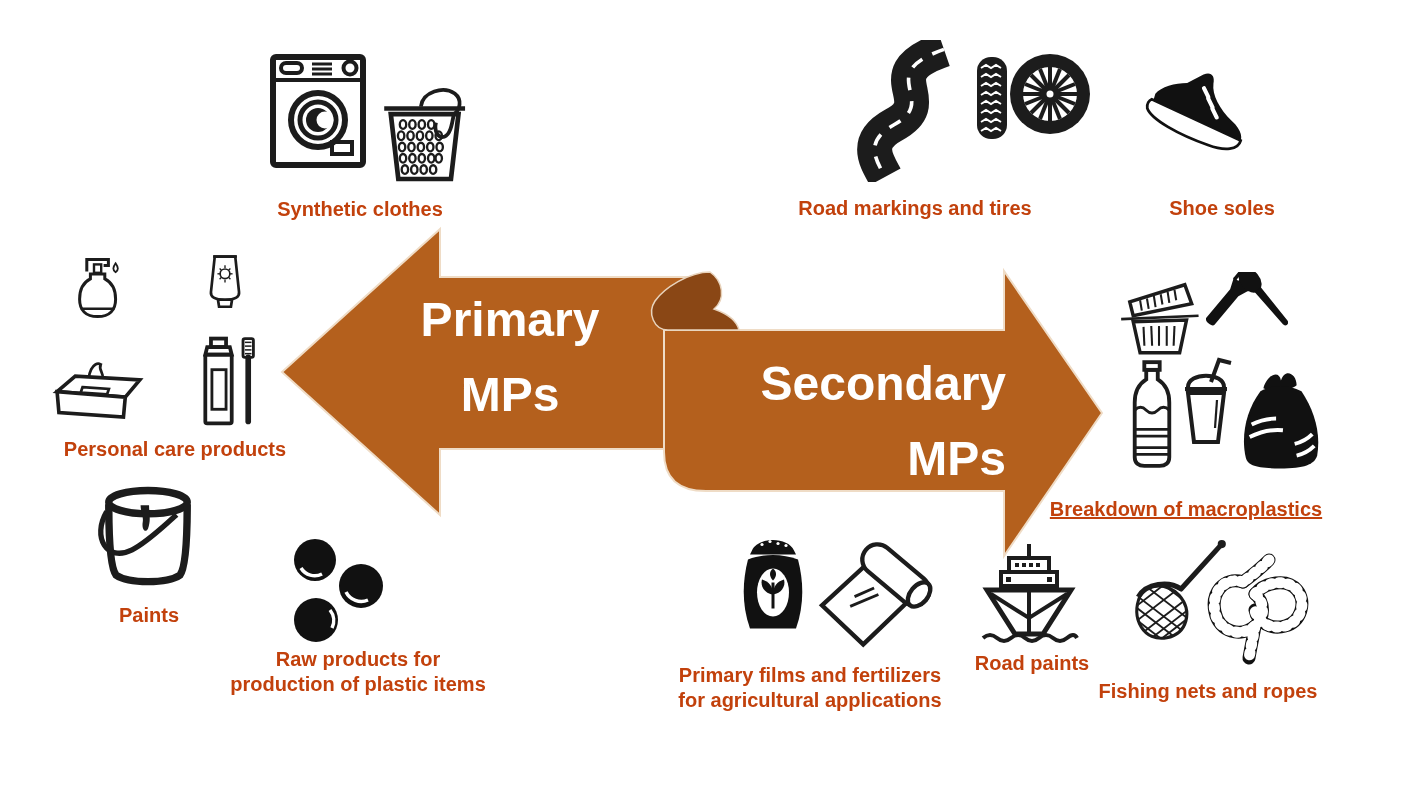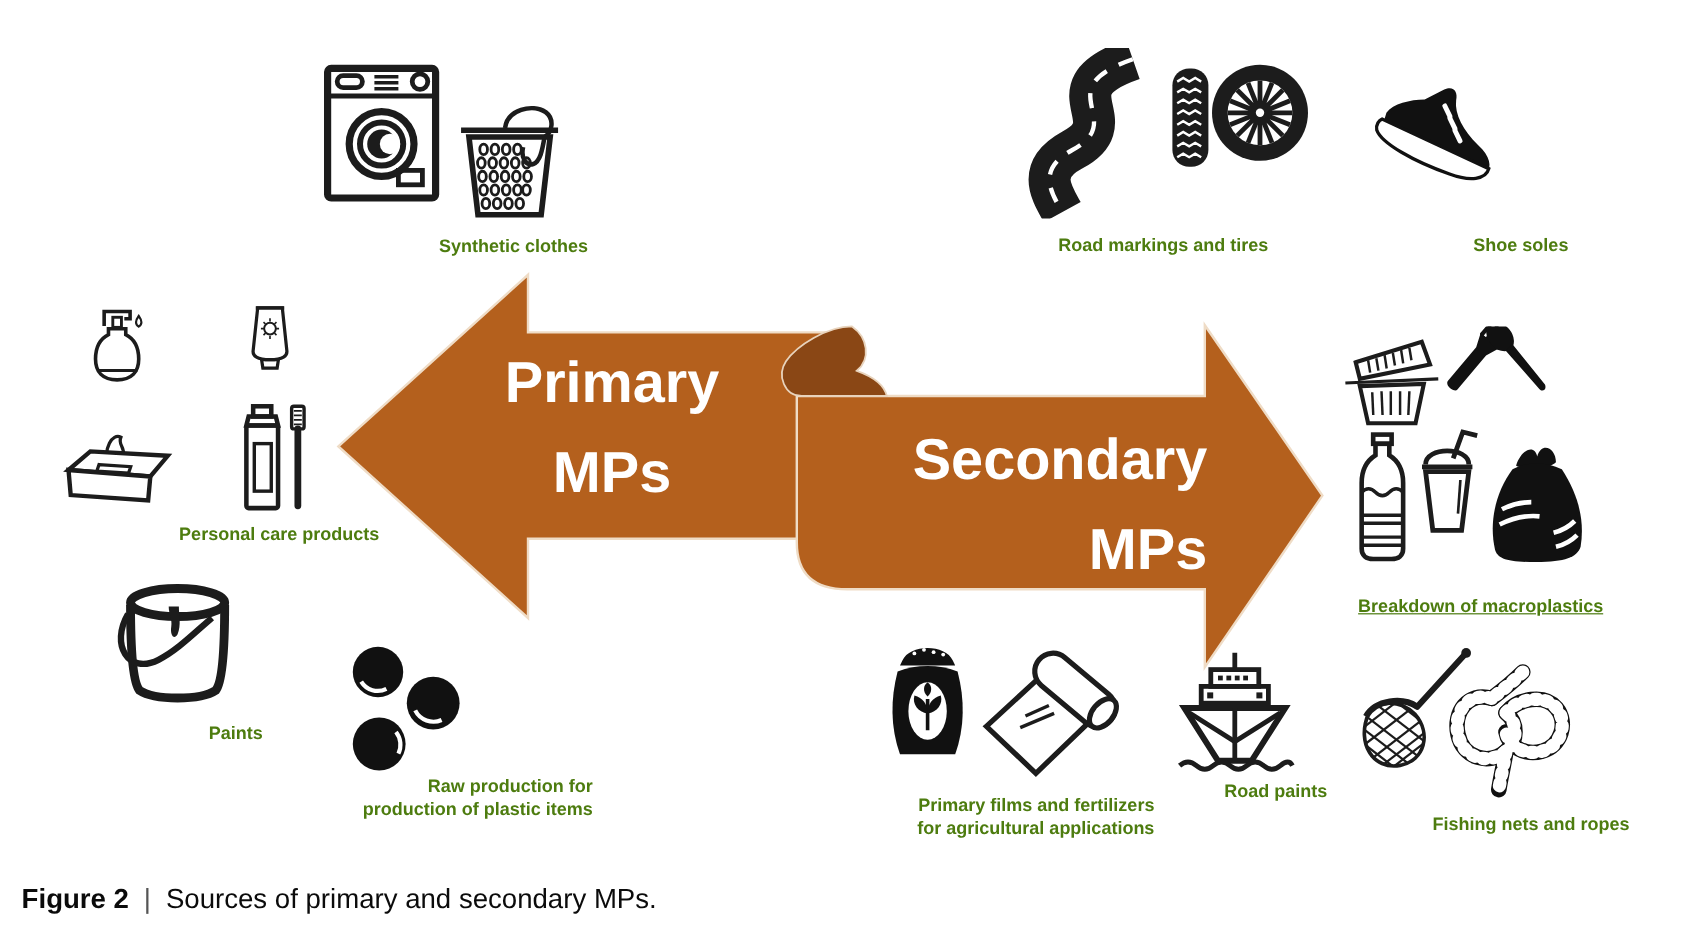--- a/index.html
+++ b/index.html
@@ -2,22 +2,22 @@
 <html><head>
 <meta charset="utf-8">
 <style>
   html,body{margin:0;padding:0;background:#fff;}
   #canvas{
     position:relative;width:1420px;height:790px;background:#ffffff;
     font-family:"Liberation Sans",sans-serif;overflow:hidden;
   }
   .icon{position:absolute;}
   .item-label{
-    position:absolute;color:#4d7c0f;font-weight:bold;font-size:15px;
-    text-align:right;line-height:1.25;letter-spacing:0px;
+    position:absolute;color:#c2410c;font-weight:bold;font-size:20px;
+    text-align:center;line-height:1.25;letter-spacing:0px;
   }
   .arrow-label{
     position:absolute;display:flex;flex-direction:column;align-items:center;
     gap:27px;color:#ffffff;font-weight:bold;font-size:48px;line-height:1;
     text-align:center;
   }
   #caption{
     position:absolute;left:18px;top:736px;font-size:23px;color:#0b0b0b;
   }
   #caption .cap-bold{font-weight:bold;}
@@ -215,21 +215,21 @@
   <svg class="icon" style="left:286px;top:536px;" width="106" height="108" viewBox="0 0 106 108">
     <circle cx="29" cy="24" r="21" fill="#111111"></circle>
     <path d="M15,32 A16,16 0 0 0 36,38" fill="none" stroke="#ffffff" stroke-width="3.5"></path>
     <circle cx="75" cy="50" r="22" fill="#111111"></circle>
     <path d="M60,56 A17,17 0 0 0 82,64" fill="none" stroke="#ffffff" stroke-width="3.5"></path>
     <circle cx="30" cy="84" r="22" fill="#111111"></circle>
     <path d="M44,74 A17,17 0 0 1 46,92" fill="none" stroke="#ffffff" stroke-width="3.5"></path>
   </svg>
 
   <div class="item-label" style="left:222px;top:647px;width:272px;">
-    <div>Raw production for</div>
+    <div>Raw products for</div>
     <div>production of plastic items</div>
   </div>
 
   <svg class="icon" style="left:1116px;top:276px;" width="86" height="82" viewBox="0 0 100 95">
     <g fill="none" stroke="#1c1c1c">
       <path d="M16,30 L80,10 L88,32 L20,46 Z" stroke-width="4"></path>
       <g stroke-width="2.4">
         <line x1="28" y1="28" x2="30" y2="40"></line>
           <line x1="36" y1="26" x2="38" y2="38"></line>
         <line x1="44" y1="23" x2="46" y2="36"></line>
@@ -393,19 +393,14 @@
         <path d="M64,14 C56,22 46,30 38,36"></path>
         <path d="M38,36 C18,30 6,48 10,66 C14,86 36,92 50,80 C60,72 60,56 50,48"></path>
         <path d="M50,48 C60,36 82,32 92,44 C102,56 96,76 80,80 C66,84 52,76 50,64"></path>
         <path d="M50,80 C48,92 46,100 44,112"></path>
       </g>
     </g>
   </svg>
 
   <div class="item-label" style="left:1058px;top:679px;width:300px;">Fishing nets and ropes</div>
 
-  <div id="caption">
-    <span class="cap-bold">Figure 2</span>
-    <span class="cap-sep">|</span>
-    <span>Sources of primary and secondary MPs.</span>
-  </div>
 
 </div>
 
 </body></html>

